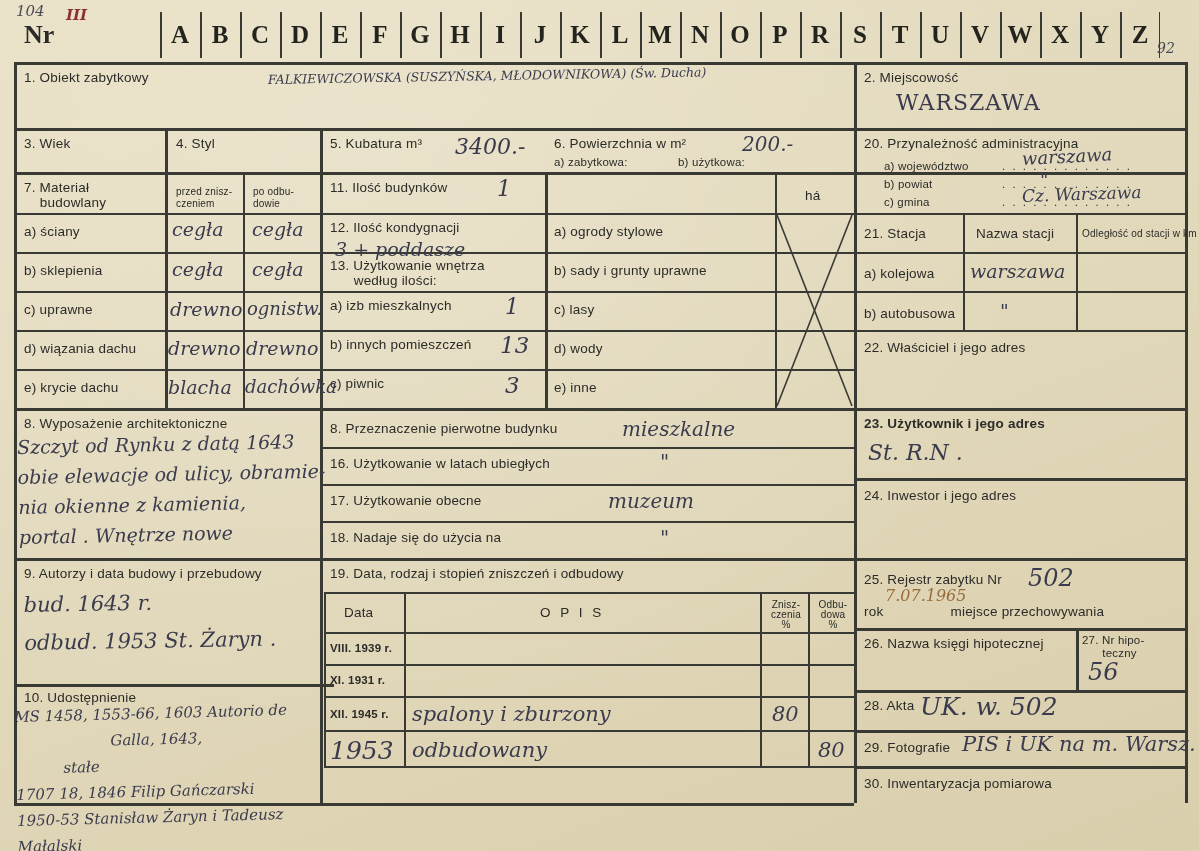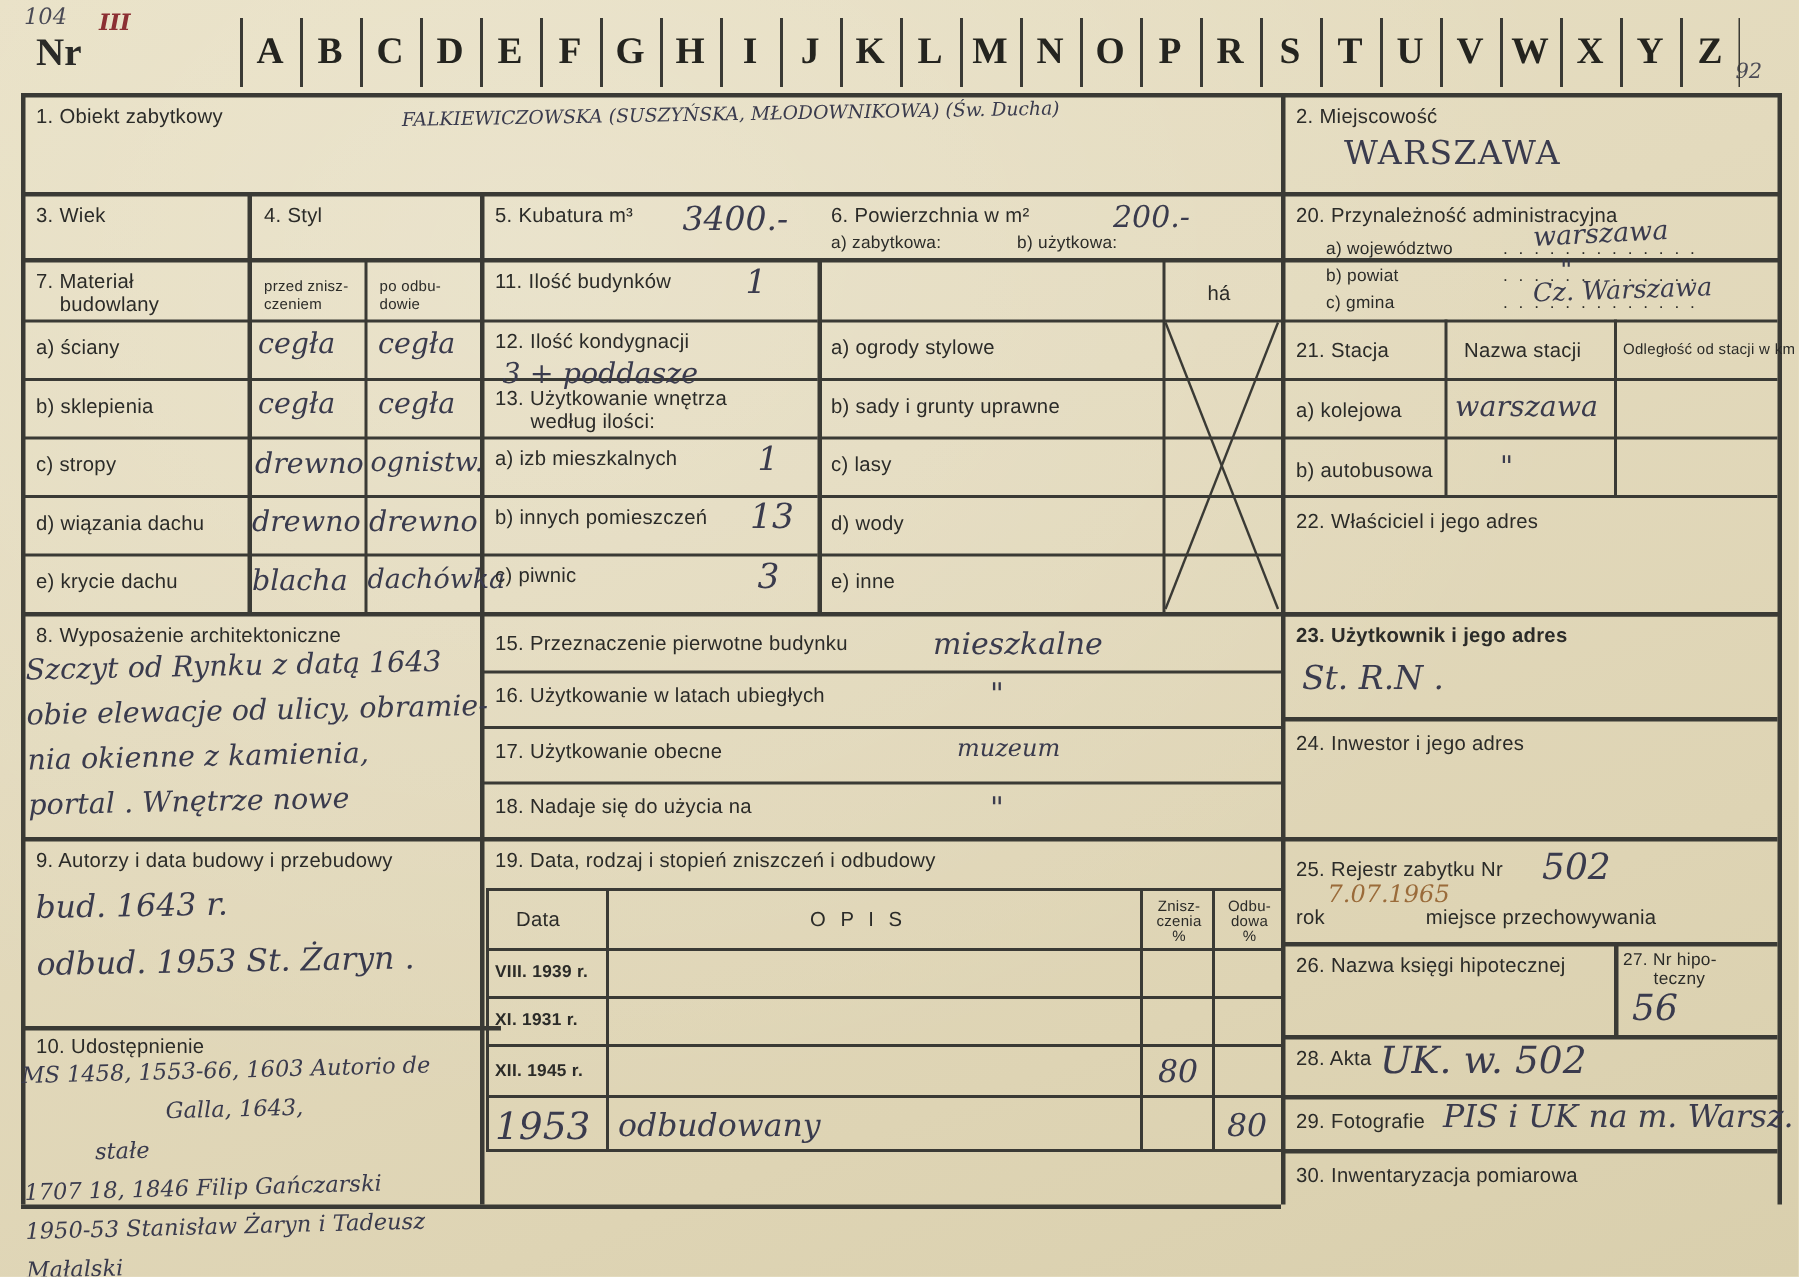--- a/index.html
+++ b/index.html
@@ -196,21 +196,21 @@
   <div class="ln h" style="left:14px;top:369px;width:306px;"></div>
 
   <div class="lbl" style="left:24px;top:224px;">a) ściany</div>
   <div class="hw" style="left:172px;top:218px;font-size:19px;">cegła</div>
   <div class="hw" style="left:252px;top:218px;font-size:19px;">cegła</div>
 
   <div class="lbl" style="left:24px;top:263px;">b) sklepienia</div>
   <div class="hw" style="left:172px;top:258px;font-size:19px;">cegła</div>
   <div class="hw" style="left:252px;top:258px;font-size:19px;">cegła</div>
 
-  <div class="lbl" style="left:24px;top:302px;">c) stropy</div>
+  <div class="lbl" style="left:24px;top:302px;">c) uprawne</div>
   <div class="hw" style="left:170px;top:298px;font-size:19px;">drewno</div>
   <div class="hw" style="left:247px;top:298px;font-size:18px;">ognistw.</div>
 
   <div class="lbl" style="left:24px;top:341px;">d) wiązania dachu</div>
   <div class="hw" style="left:168px;top:337px;font-size:19px;">drewno</div>
   <div class="hw" style="left:246px;top:337px;font-size:19px;">drewno</div>
 
   <div class="lbl" style="left:24px;top:380px;">e) krycie dachu</div>
   <div class="hw" style="left:168px;top:376px;font-size:19px;">blacha</div>
   <div class="hw" style="left:245px;top:376px;font-size:18px;">dachówka</div>
@@ -291,28 +291,28 @@
                     Gallа, 1643,
           stałe
 1707 18, 1846 Filip Gańczarski
 1950-53 Stanisław Żaryn i Tadeusz
 Małalski</div>
 
   <div class="ln h" style="left:320px;top:447px;width:534px;"></div>
   <div class="ln h" style="left:320px;top:484px;width:534px;"></div>
   <div class="ln h" style="left:320px;top:521px;width:534px;"></div>
 
-  <div class="lbl" style="left:330px;top:421px;">15. Przeznaczenie pierwotne budynku</div>
+  <div class="lbl" style="left:330px;top:421px;">8. Przeznaczenie pierwotne budynku</div>
   <div class="hw" style="left:622px;top:417px;font-size:20px;">mieszkalne</div>
 
   <div class="lbl" style="left:330px;top:456px;">16. Użytkowanie w latach ubiegłych</div>
   <div class="hw" style="left:660px;top:450px;font-size:20px;">"</div>
 
   <div class="lbl" style="left:330px;top:493px;">17. Użytkowanie obecne</div>
-  <div class="hw" style="left:638px;top:489px;font-size:16px;">muzeum</div>
+  <div class="hw" style="left:608px;top:489px;font-size:20px;">muzeum</div>
 
   <div class="lbl" style="left:330px;top:530px;">18. Nadaje się do użycia na</div>
   <div class="hw" style="left:660px;top:526px;font-size:20px;">"</div>
 
   <div class="lbl" style="left:330px;top:566px;">19. Data, rodzaj i stopień zniszczeń i odbudowy</div>
 
   <div class="ln h" style="left:324px;top:592px;width:530px;"></div>
   <div class="ln h" style="left:324px;top:632px;width:530px;"></div>
   <div class="ln h" style="left:324px;top:664px;width:530px;"></div>
   <div class="ln h" style="left:324px;top:696px;width:530px;"></div>
@@ -330,20 +330,21 @@
 %</div>
   <div class="lbl xs" style="left:812px;top:600px;line-height:10px;text-align:center;width:42px;">Odbu-
 dowa
 %</div>
 
   <div class="lbl sm b" style="left:330px;top:642px;">VIII. 1939 r.</div>
   <div class="lbl sm b" style="left:330px;top:674px;">XI. 1931 r.</div>
   <div class="lbl sm b" style="left:330px;top:708px;">XII. 1945 r.</div>
   <div class="hw" style="left:330px;top:736px;font-size:25px;">1953</div>
 
+  <div class="hw" style="left:412px;top:702px;font-size:21px;">spalony i zburzony</div>
   <div class="hw" style="left:412px;top:738px;font-size:21px;">odbudowany</div>
   <div class="hw" style="left:772px;top:702px;font-size:21px;">80</div>
   <div class="hw" style="left:818px;top:738px;font-size:21px;">80</div>
 
   <div class="ln h2" style="left:854px;top:408px;width:331px;"></div>
   <div class="ln h2" style="left:854px;top:478px;width:331px;"></div>
   <div class="ln h2" style="left:854px;top:558px;width:331px;"></div>
   <div class="ln h2" style="left:854px;top:628px;width:331px;"></div>
   <div class="ln h2" style="left:854px;top:690px;width:331px;"></div>
   <div class="ln h2" style="left:854px;top:730px;width:331px;"></div>

